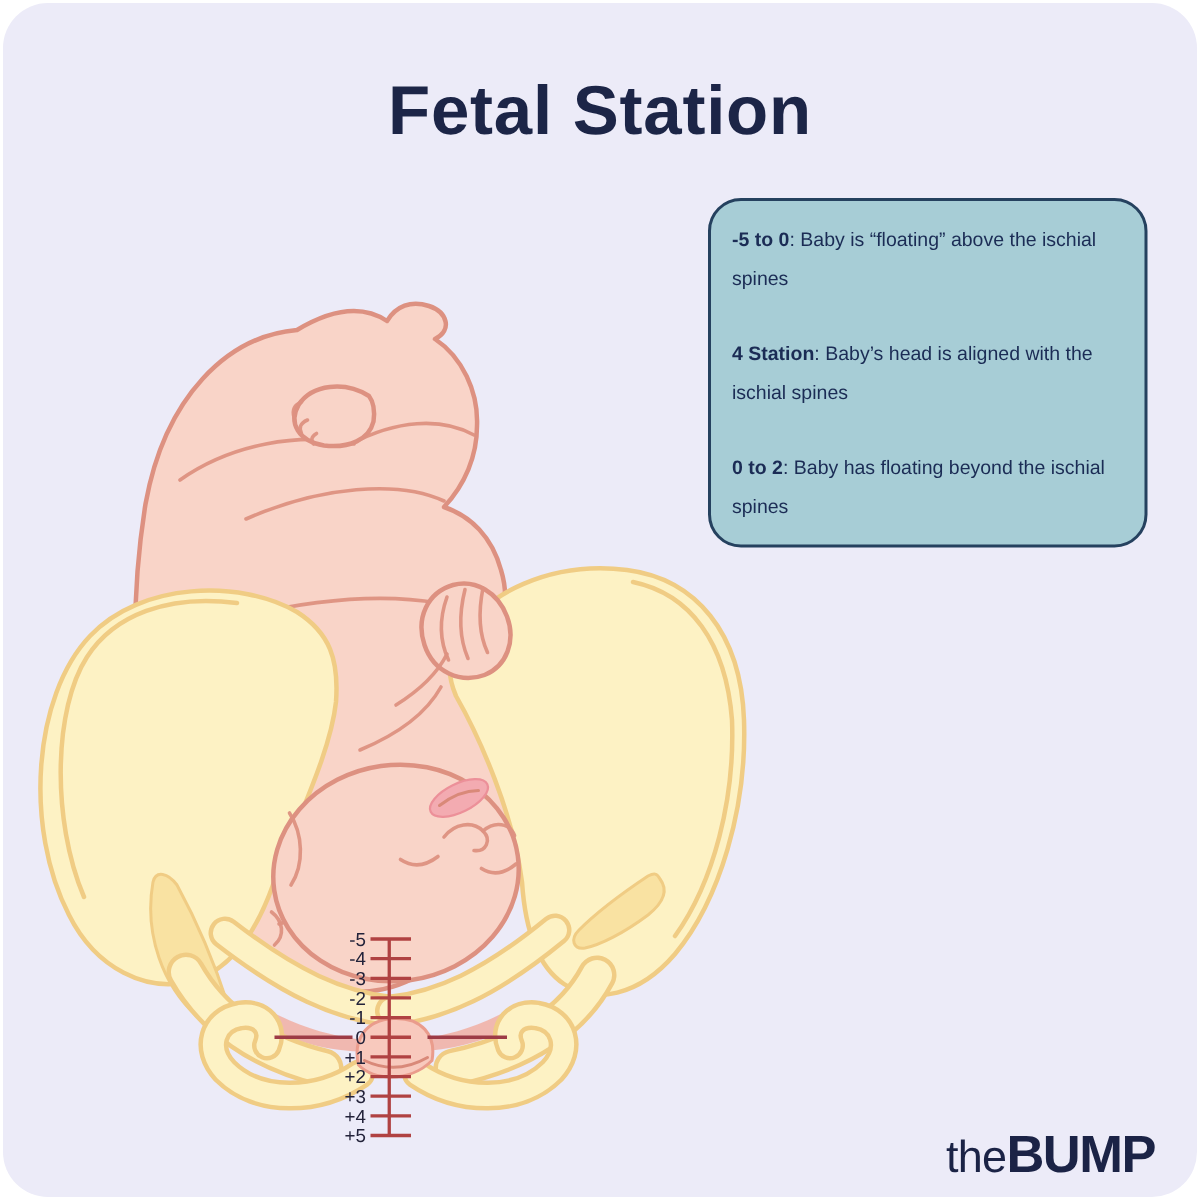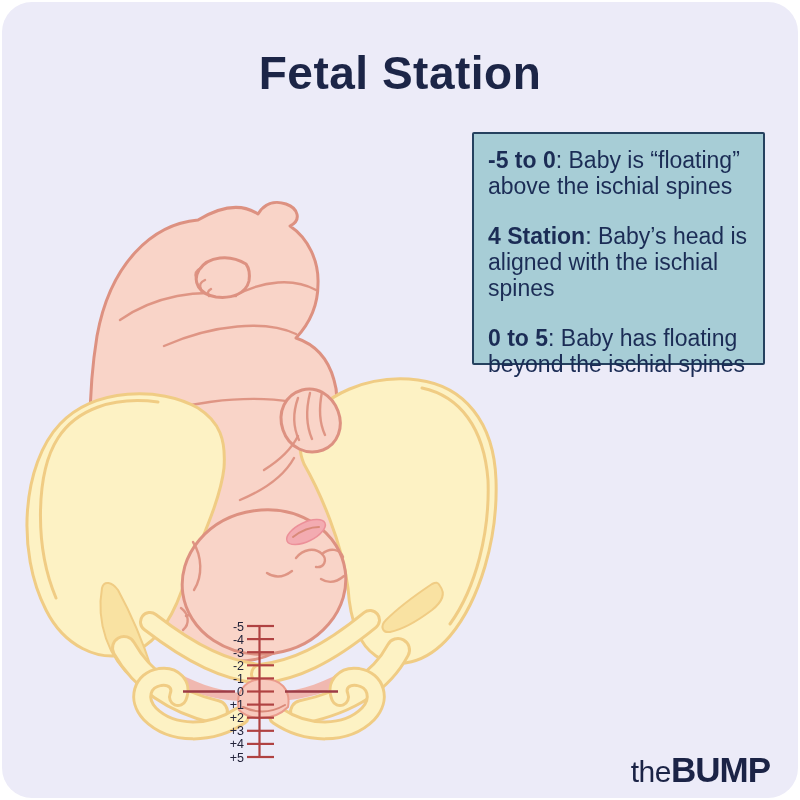--- a/index.html
+++ b/index.html
@@ -14,22 +14,22 @@
   .title{
     position:absolute;left:0;right:0;top:44px;margin:0;
     text-align:center;font-size:46px;font-weight:bold;
     letter-spacing:.5px;color:var(--title,#1c2547);
   }
   .legend{
     position:absolute;left:470px;top:130px;width:293px;height:233px;
     box-sizing:border-box;padding:13px 14px;
     background:var(--box-bg,#a7cdd6);
     border:2px solid var(--box-border,#25415f);
-    border-radius:2px;color:var(--box-text,#1b2c55);
-    font-size:23px;line-height:26px;
+    border-radius:22px;color:var(--box-text,#1b2c55);
+    font-size:13px;line-height:26px;
   }
   .legend p{margin:0 0 24px 0;}
   .legend p:last-child{margin-bottom:0;}
   .legend strong{font-weight:bold;}
   .illustration{position:absolute;left:0;top:0;width:800px;height:800px;pointer-events:none;}
   
   .skin{fill:var(--skin,#f9d4c8);stroke:var(--skin-line,#dd9181);stroke-width:3;stroke-linejoin:round;}
   .skinline{fill:none;stroke:var(--skin-line,#dd9181);stroke-width:2.4;stroke-linecap:round;opacity:.95;}
   .bone{fill:var(--bone,#fdf2c4);stroke:var(--bone-line,#f0cc84);stroke-width:3;stroke-linejoin:round;}
   .bone-shade{fill:var(--bone-shade,#f9e2a2);stroke:var(--bone-line,#f0cc84);stroke-width:2;}
@@ -54,21 +54,21 @@
 </head>
 <body>
 
 <div class="card">
 
   <h1 class="title">Fetal Station</h1>
 
   <div class="legend">
     <p><strong>-5 to 0</strong><span>: Baby is “floating” above the ischial spines</span></p>
     <p><strong>4 Station</strong><span>: Baby’s head is aligned with the ischial spines</span></p>
-    <p><strong>0 to 5</strong><span>: Baby has floating beyond the ischial spines</span></p>
+    <p><strong>0 to 2</strong><span>: Baby has floating beyond the ischial spines</span></p>
   </div>
 
   <svg class="illustration" viewBox="0 0 800 800" aria-hidden="true">
 
     <g>
       <path class="skin" d="M 196,218
         C 150,222 108,262 95,334 C 84,402 86,480 102,540
         C 114,584 140,620 172,641 C 204,661 244,665 272,651
         C 294,641 304,623 305,602 C 331,589 345,565 342,538
         C 353,521 356,499 348,481 C 340,462 325,450 308,446

